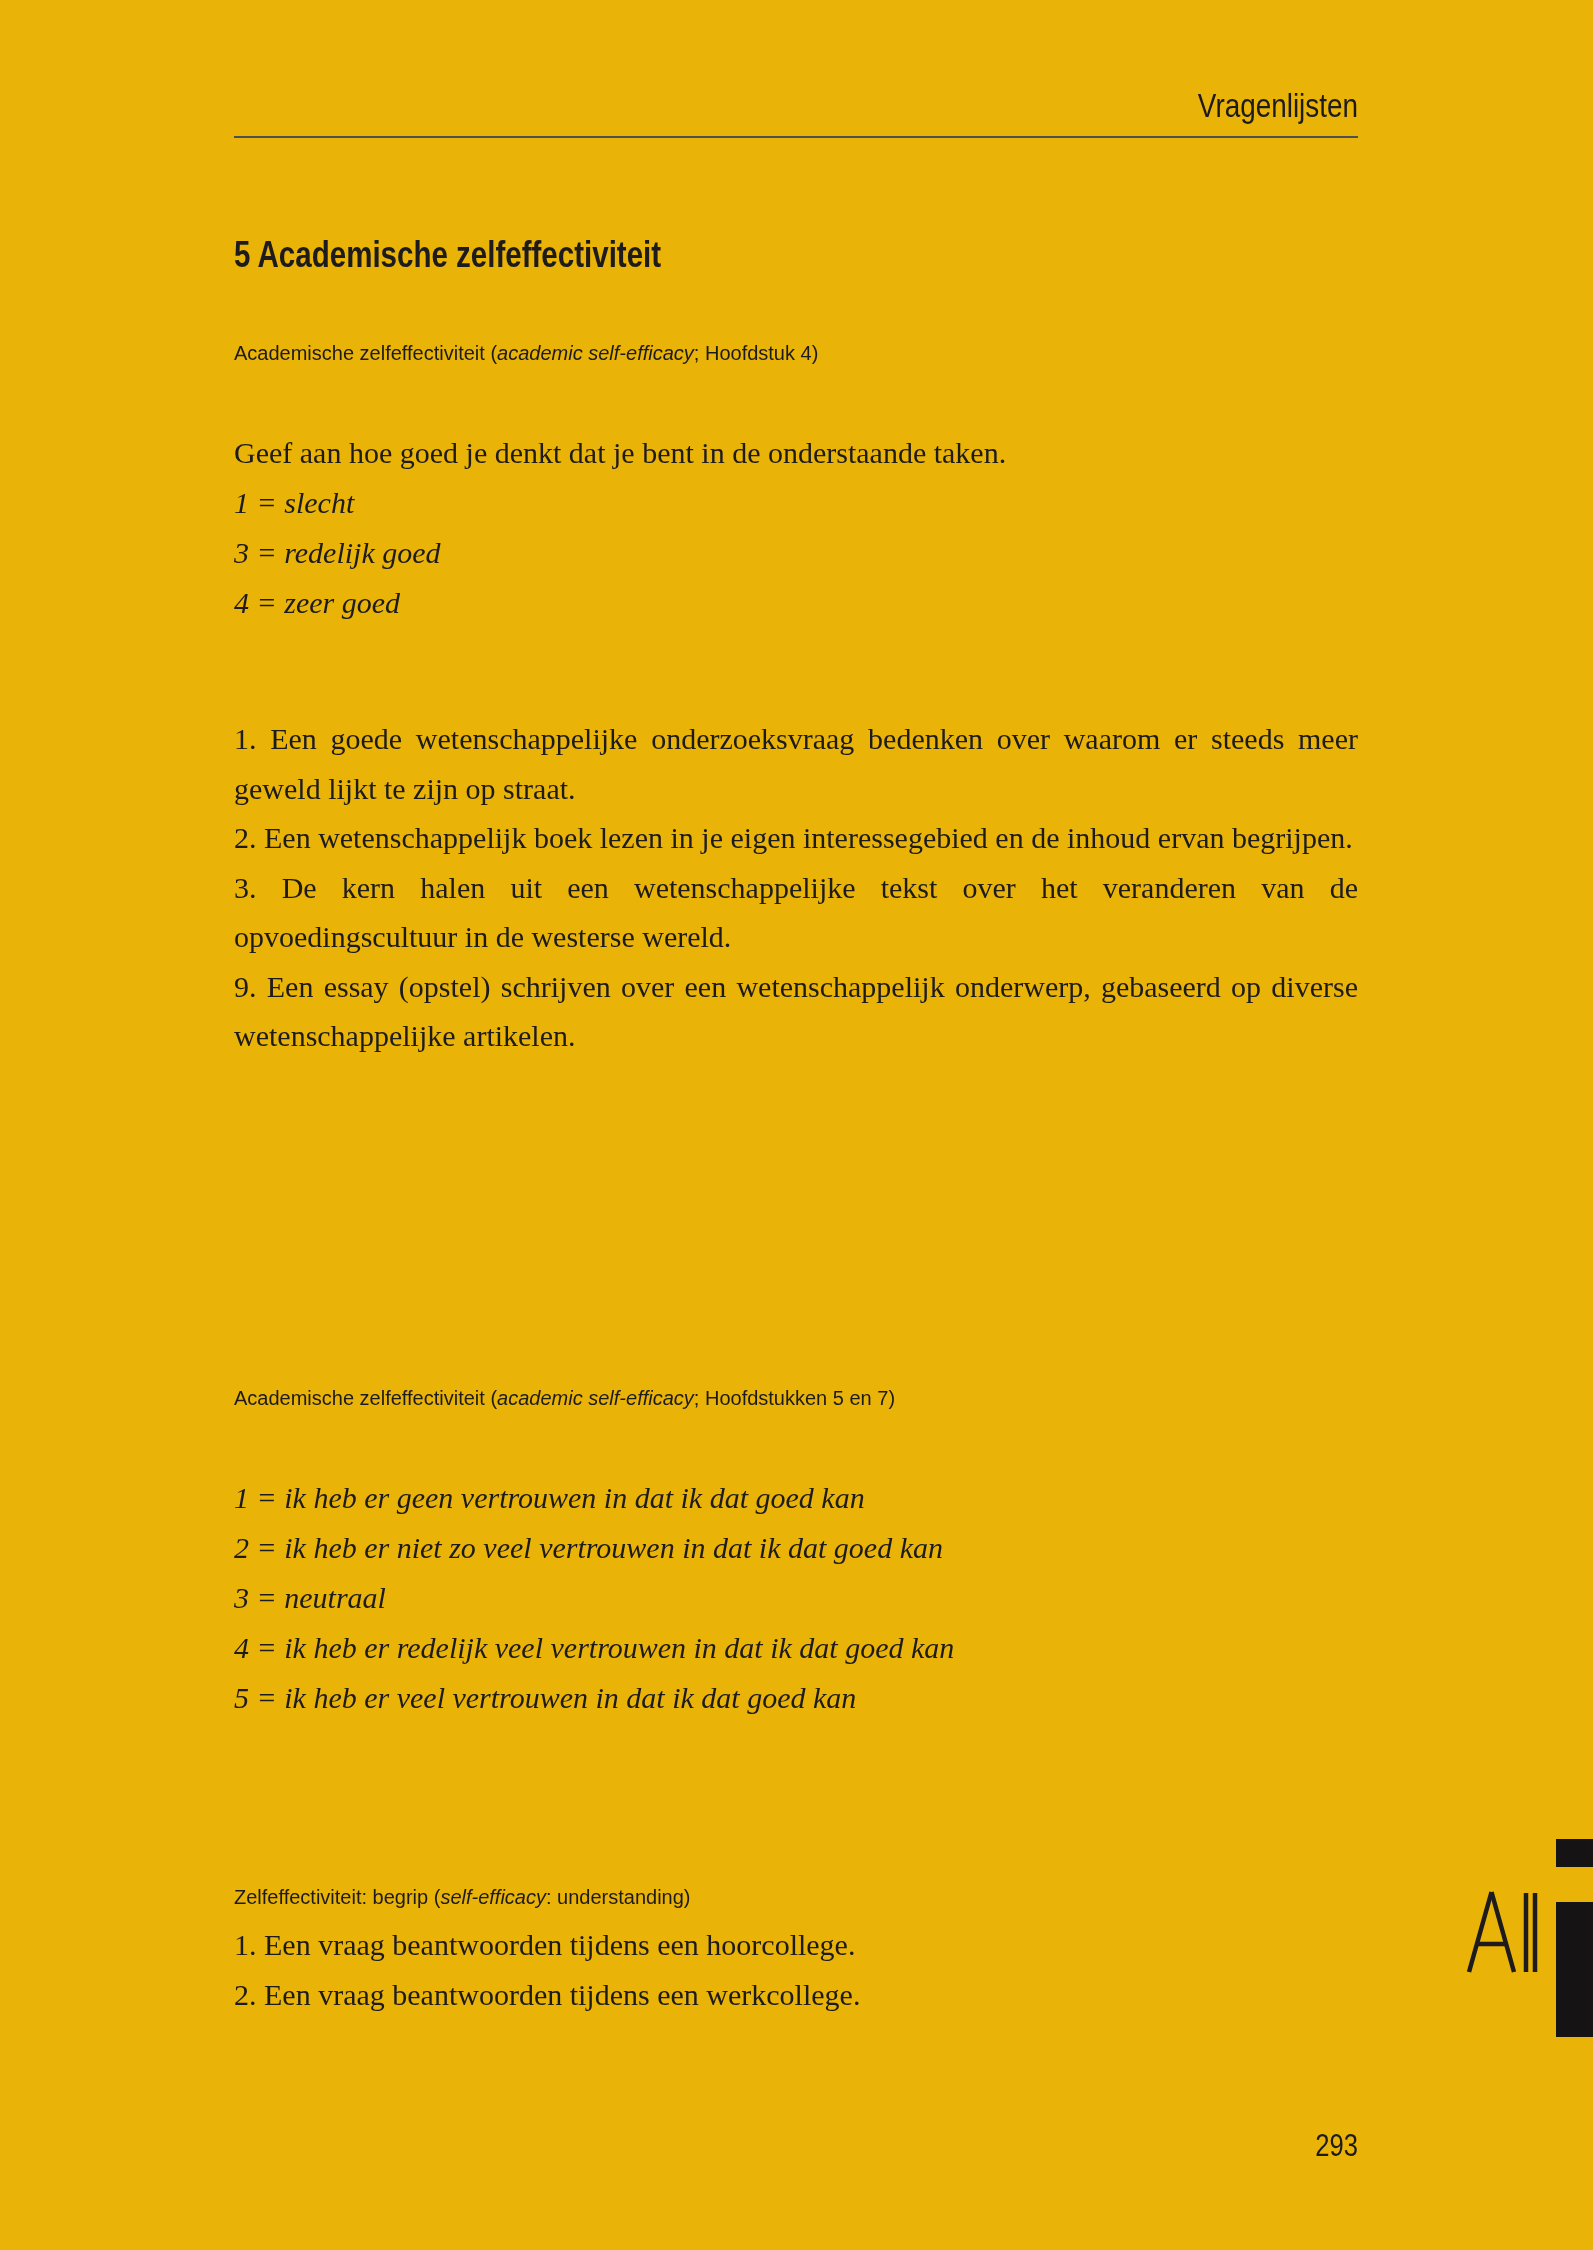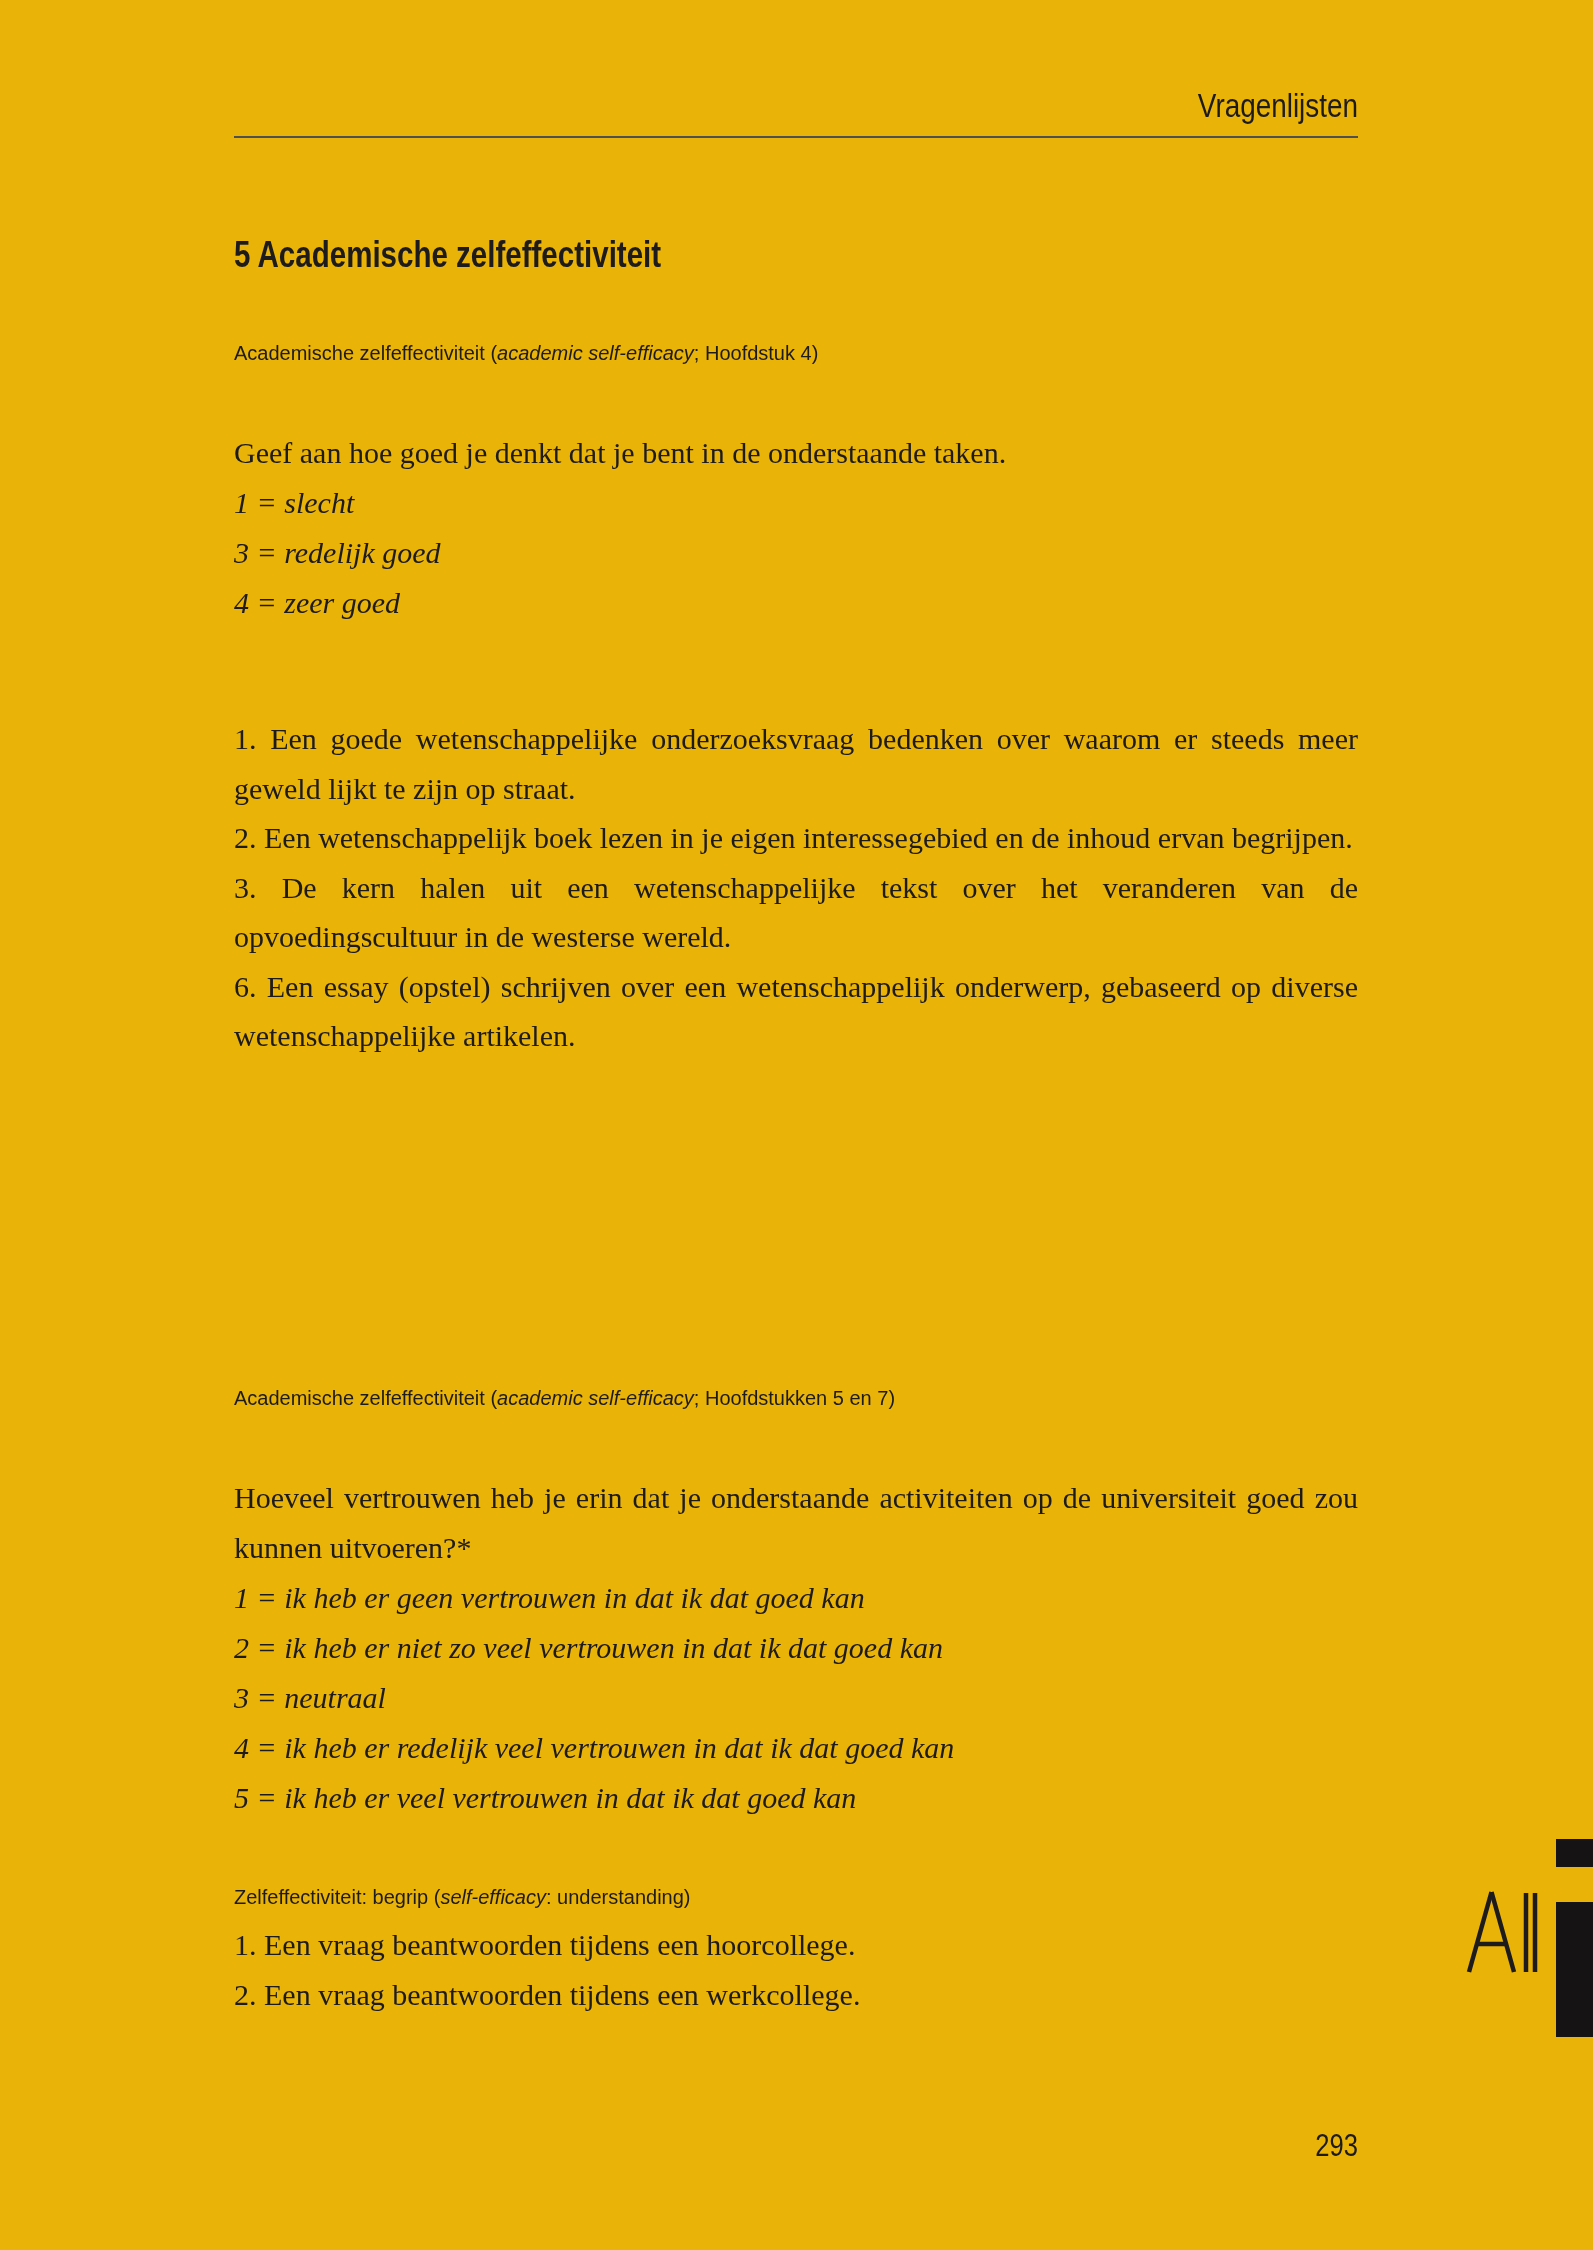--- a/index.html
+++ b/index.html
@@ -80,27 +80,26 @@
     <p>Geef aan hoe goed je denkt dat je bent in de onderstaande taken.</p>
     <p class="it">1 = slecht</p>
     <p class="it">3 = redelijk goed</p>
     <p class="it">4 = zeer goed</p>
   </div>
 
   <div class="block serif items justify" style="top:714px;">
     <p>1. Een goede wetenschappelijke onderzoeksvraag bedenken over waarom er steeds meer geweld lijkt te zijn op straat.</p>
     <p>2. Een wetenschappelijk boek lezen in je eigen interessegebied en de inhoud ervan begrijpen.</p>
     <p>3. De kern halen uit een wetenschappelijke tekst over het veranderen van de opvoedingscultuur in de westerse wereld.</p>
-    <p>6. Een essay (opstel) schrijven over een wetenschappelijk onderwerp, gebaseerd op diverse wetenschappelijke artikelen.</p>
+    <p>9. Een essay (opstel) schrijven over een wetenschappelijk onderwerp, gebaseerd op diverse wetenschappelijke artikelen.</p>
   </div>
 
   <h2 class="subhead sans" style="top:1374px;"><span>Academische zelfeffectiviteit (</span><i>academic self-efficacy</i><span>; Hoofdstukken 5 en 7)</span></h2>
 
   <div class="block serif" style="top:1473px;">
-    <p class="justify">Hoeveel vertrouwen heb je erin dat je onderstaande activiteiten op de universiteit goed zou kunnen uitvoeren?*</p>
     <p class="it">1 = ik heb er geen vertrouwen in dat ik dat goed kan</p>
     <p class="it">2 = ik heb er niet zo veel vertrouwen in dat ik dat goed kan</p>
     <p class="it">3 = neutraal</p>
     <p class="it">4 = ik heb er redelijk veel vertrouwen in dat ik dat goed kan</p>
     <p class="it">5 = ik heb er veel vertrouwen in dat ik dat goed kan</p>
   </div>
 
   <h2 class="subhead sans" style="top:1873px;"><span>Zelfeffectiviteit: begrip (</span><i>self-efficacy</i><span>: understanding)</span></h2>
 
   <div class="block serif" style="top:1920px;">

